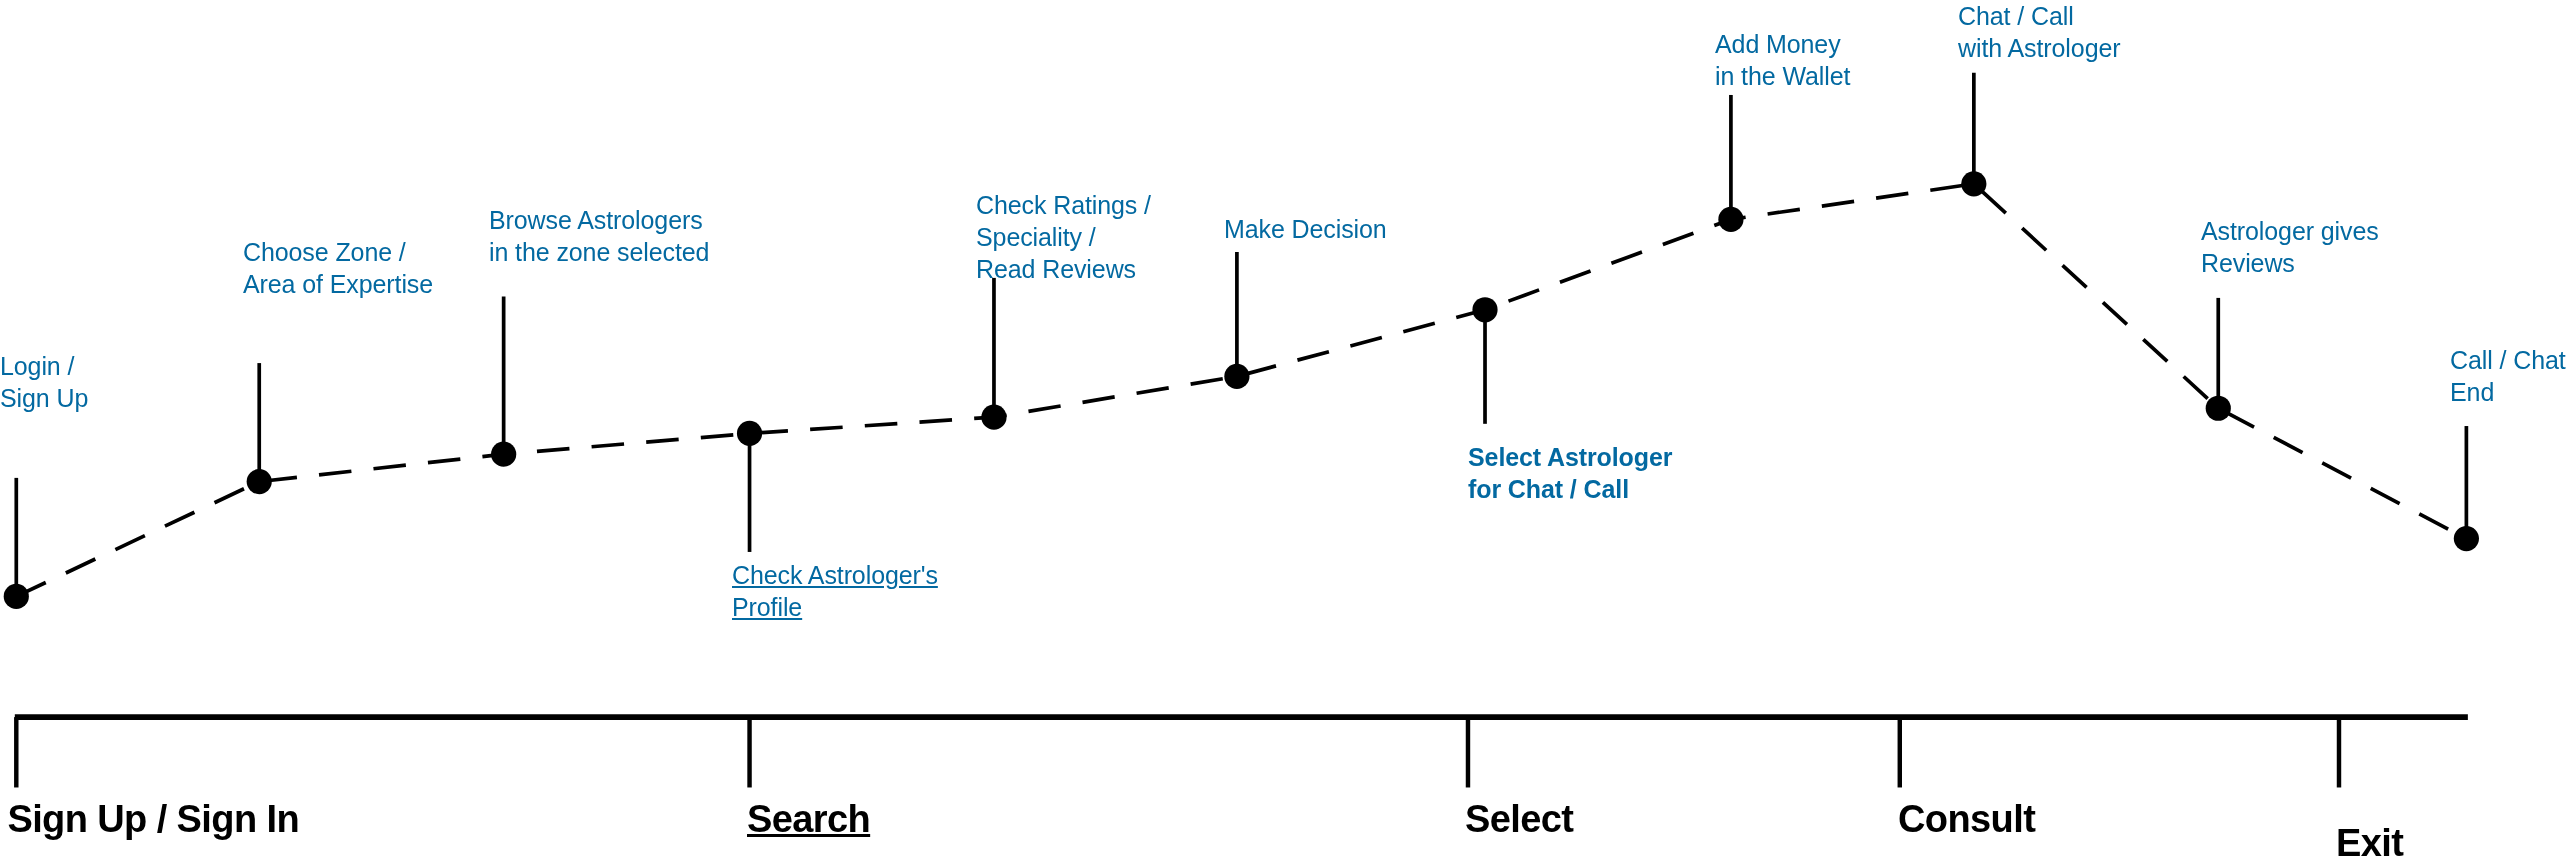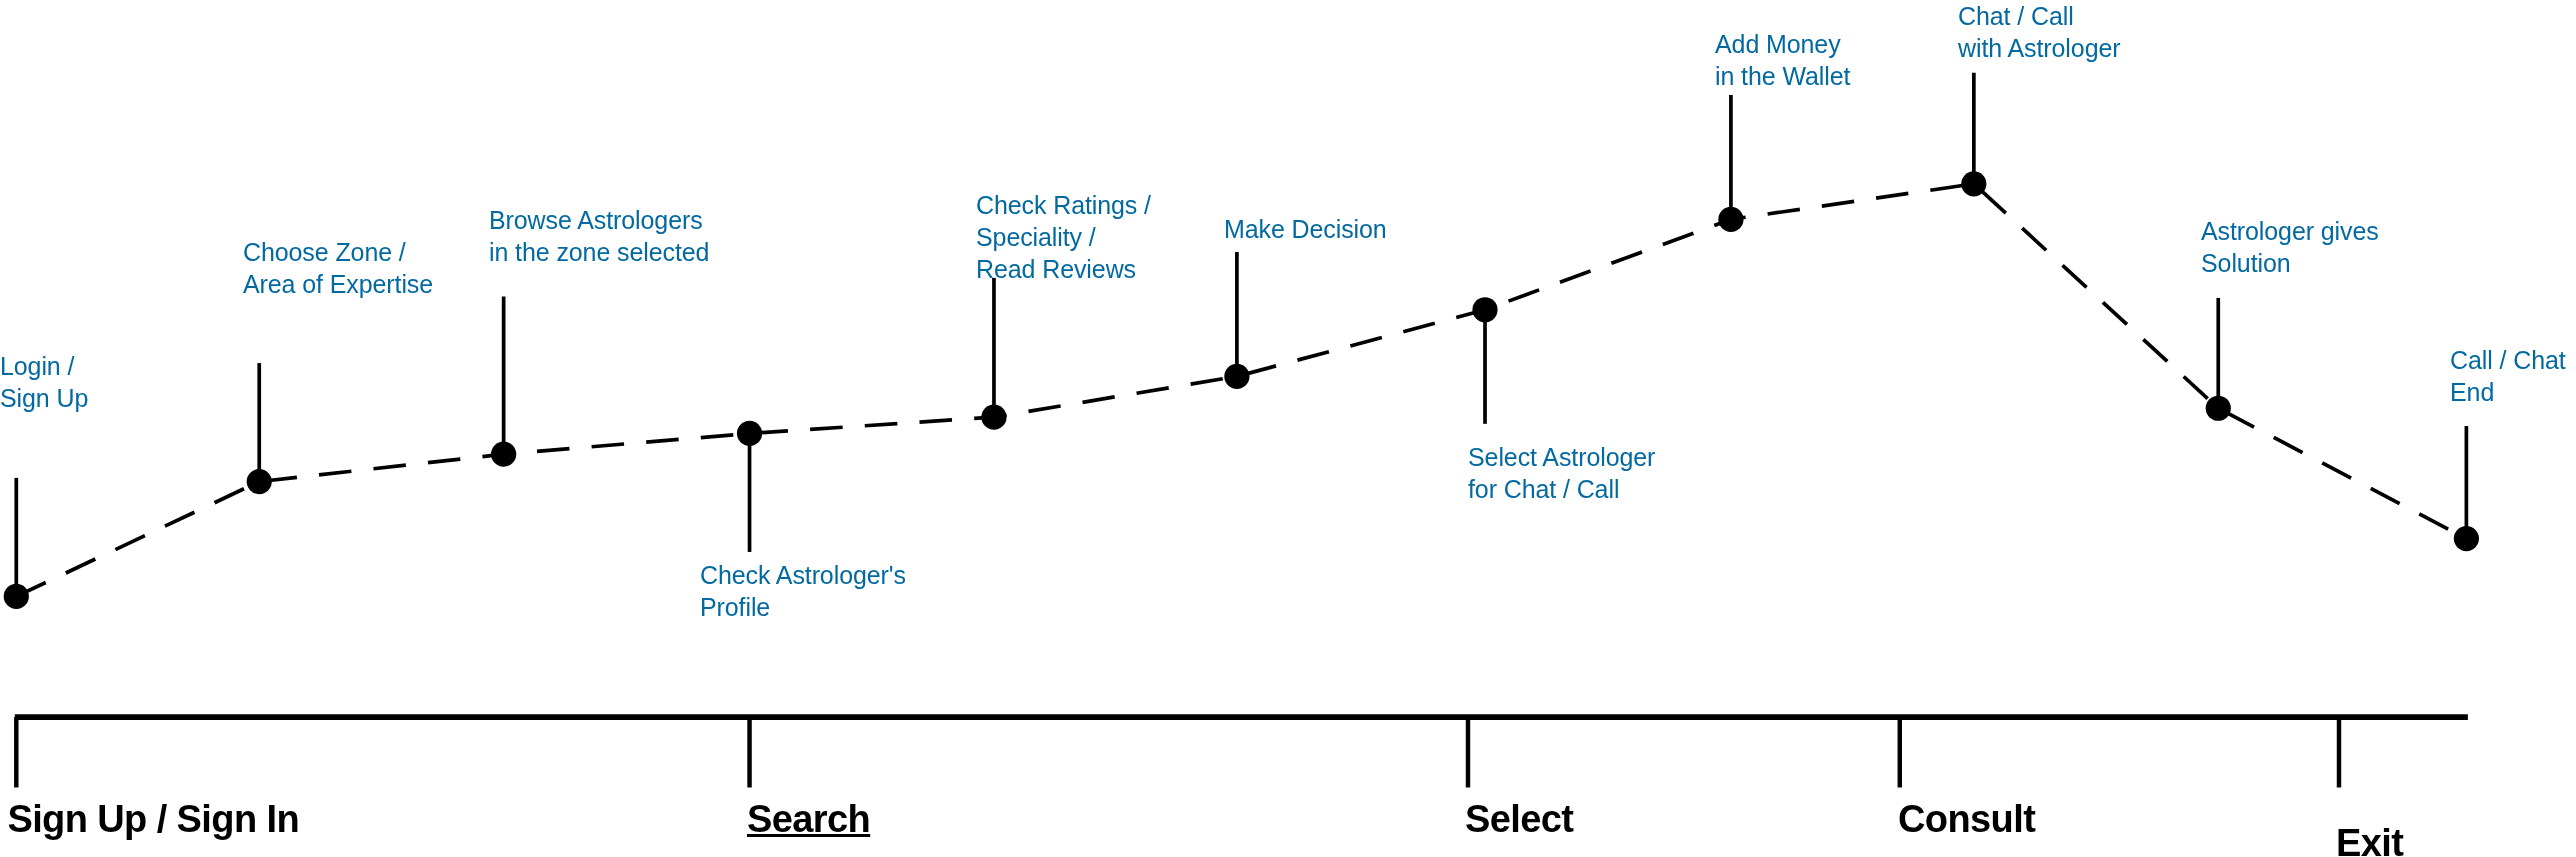--- a/index.html
+++ b/index.html
@@ -86,27 +86,27 @@
         <line x1="1982" x2="1982" y1="968" y2="1063" stroke="#000000" stroke-width="6"></line>
         <line x1="2565" x2="2565" y1="968" y2="1063" stroke="#000000" stroke-width="6"></line>
         <line x1="3158" x2="3158" y1="968" y2="1063" stroke="#000000" stroke-width="6"></line>
       </g>
   </svg>
 
   <div id="node-labels">
       <div class="node-label" style="left: 0px; top: 350px;"><div>Login /</div><div>Sign Up</div></div>
       <div class="node-label" style="left: 243px; top: 236px;"><div>Choose Zone /</div><div>Area of Expertise</div></div>
       <div class="node-label" style="left: 489px; top: 204px;"><div>Browse Astrologers</div><div>in the zone selected</div></div>
-      <div class="node-label" style="left: 700px; top: 559px;"><div>Check Astrologer's</div><div>Profile</div></div>
+      <div class="node-label" style="left: 732px; top: 559px; text-decoration: underline;"><div>Check Astrologer's</div><div>Profile</div></div>
       <div class="node-label" style="left: 976px; top: 189px;"><div>Check Ratings /</div><div>Speciality /</div><div>Read Reviews</div></div>
       <div class="node-label" style="left: 1224px; top: 213px; text-align: right;"><div>Make Decision</div></div>
-      <div class="node-label" style="left: 1468px; top: 441px;"><div>Select Astrologer</div><div>for Chat / Call</div></div>
+      <div class="node-label" style="left: 1468px; top: 441px; font-weight: bold;"><div>Select Astrologer</div><div>for Chat / Call</div></div>
       <div class="node-label" style="left: 1715px; top: 28px;"><div>Add Money</div><div>in the Wallet</div></div>
       <div class="node-label" style="left: 1958px; top: 0px;"><div>Chat / Call</div><div>with Astrologer</div></div>
-      <div class="node-label" style="left: 2201px; top: 215px;"><div>Astrologer gives</div><div>Solution</div></div>
+      <div class="node-label" style="left: 2201px; top: 215px;"><div>Astrologer gives</div><div>Reviews</div></div>
       <div class="node-label" style="left: 2450px; top: 344px;"><div>Call / Chat</div><div>End</div></div>
     </div>
   <div id="stage-labels">
       <div class="stage-label" style="left: 7.4px; top: 798px;">Sign Up / Sign In</div>
       <div class="stage-label" style="left: 747px; top: 798px; text-decoration: underline;">Search</div>
       <div class="stage-label" style="left: 1465px; top: 798px;">Select</div>
       <div class="stage-label" style="left: 1898px; top: 798px;">Consult</div>
       <div class="stage-label" style="left: 2336px; top: 798px; margin-top: 24px;">Exit</div>
     </div>
 

